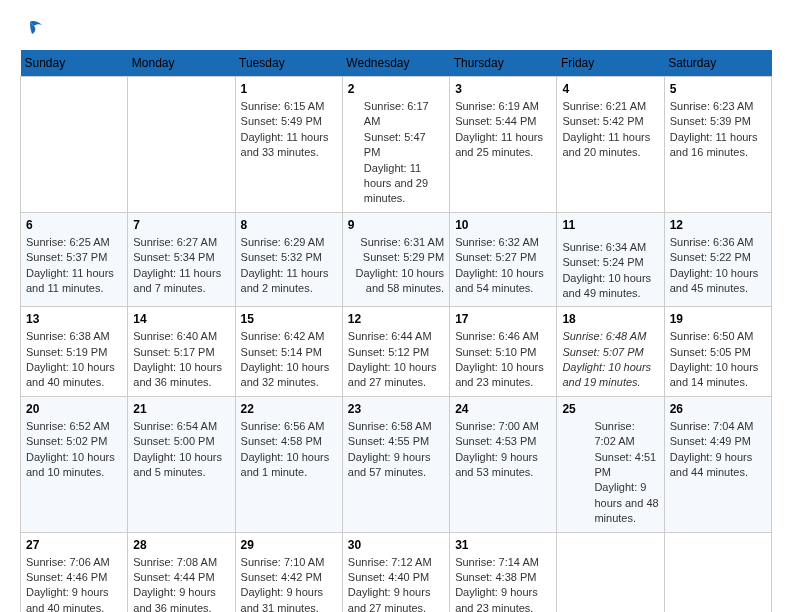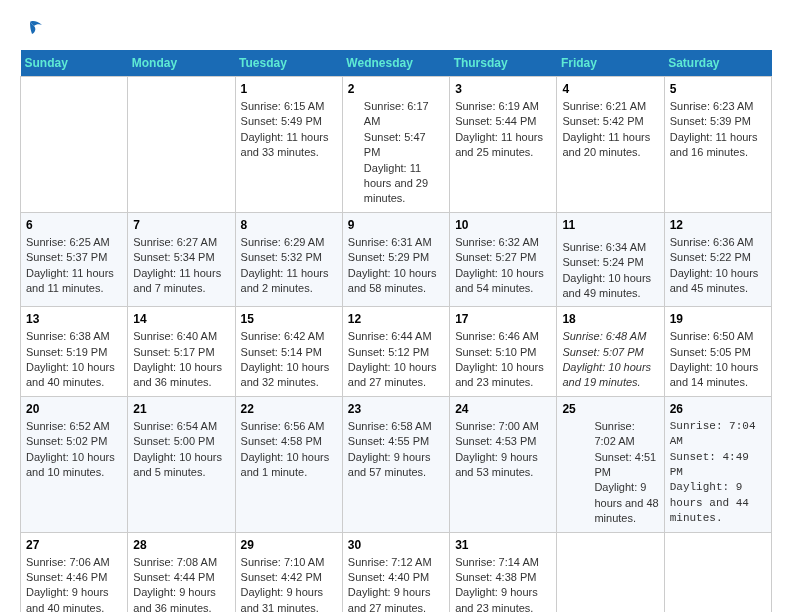--- a/index.html
+++ b/index.html
@@ -43,25 +43,25 @@
       font-size: 16px;
       color: #555;
     }
     table {
       width: 100%;
       border-collapse: collapse;
       font-size: 11px;
     }
     th {
       background-color: #1a6bb5;
-      color: #5eead4;
+      color: #000000;
       padding: 6px 4px;
       text-align: left;
       font-size: 12px;
-      font-weight: bold;
+      font-weight: normal;
     }
     td {
       border: 1px solid #ccc;
       padding: 5px 5px;
       vertical-align: top;
       min-height: 70px;
       width: 107px;
     }
     tr:nth-child(even) td {
       background-color: #f5f8fc;
@@ -165,21 +165,21 @@
 Daylight: 11 hours and 7 minutes.</div>
         </td>
         <td>
           <div class="day-number">8</div>
           <div class="day-info" style="white-space: pre-line;">Sunrise: 6:29 AM
 Sunset: 5:32 PM
 Daylight: 11 hours and 2 minutes.</div>
         </td>
         <td>
           <div class="day-number">9</div>
-          <div class="day-info" style="white-space: pre-line;">Sunrise: 6:31 AM
+          <div class="day-info" style="white-space: pre-line; text-align: right;">Sunrise: 6:31 AM
 Sunset: 5:29 PM
 Daylight: 10 hours and 58 minutes.</div>
         </td>
         <td>
           <div class="day-number">10</div>
           <div class="day-info" style="white-space: pre-line;">Sunrise: 6:32 AM
 Sunset: 5:27 PM
 Daylight: 10 hours and 54 minutes.</div>
         </td>
         <td>
@@ -271,21 +271,21 @@
 Daylight: 9 hours and 53 minutes.</div>
         </td>
         <td>
           <div class="day-number">25</div>
           <div class="day-info" style="white-space: pre-line; margin-left: 32px;">Sunrise: 7:02 AM
 Sunset: 4:51 PM
 Daylight: 9 hours and 48 minutes.</div>
         </td>
         <td>
           <div class="day-number">26</div>
-          <div class="day-info" style="white-space: pre-line; font-family: Liberation Mono, monospace;">Sunrise: 7:04 AM
+          <div class="day-info" style="white-space: pre-line;">Sunrise: 7:04 AM
 Sunset: 4:49 PM
 Daylight: 9 hours and 44 minutes.</div>
         </td>
       </tr>
       <tr>
         <td>
           <div class="day-number">27</div>
           <div class="day-info" style="white-space: pre-line;">Sunrise: 7:06 AM
 Sunset: 4:46 PM
 Daylight: 9 hours and 40 minutes.</div>

